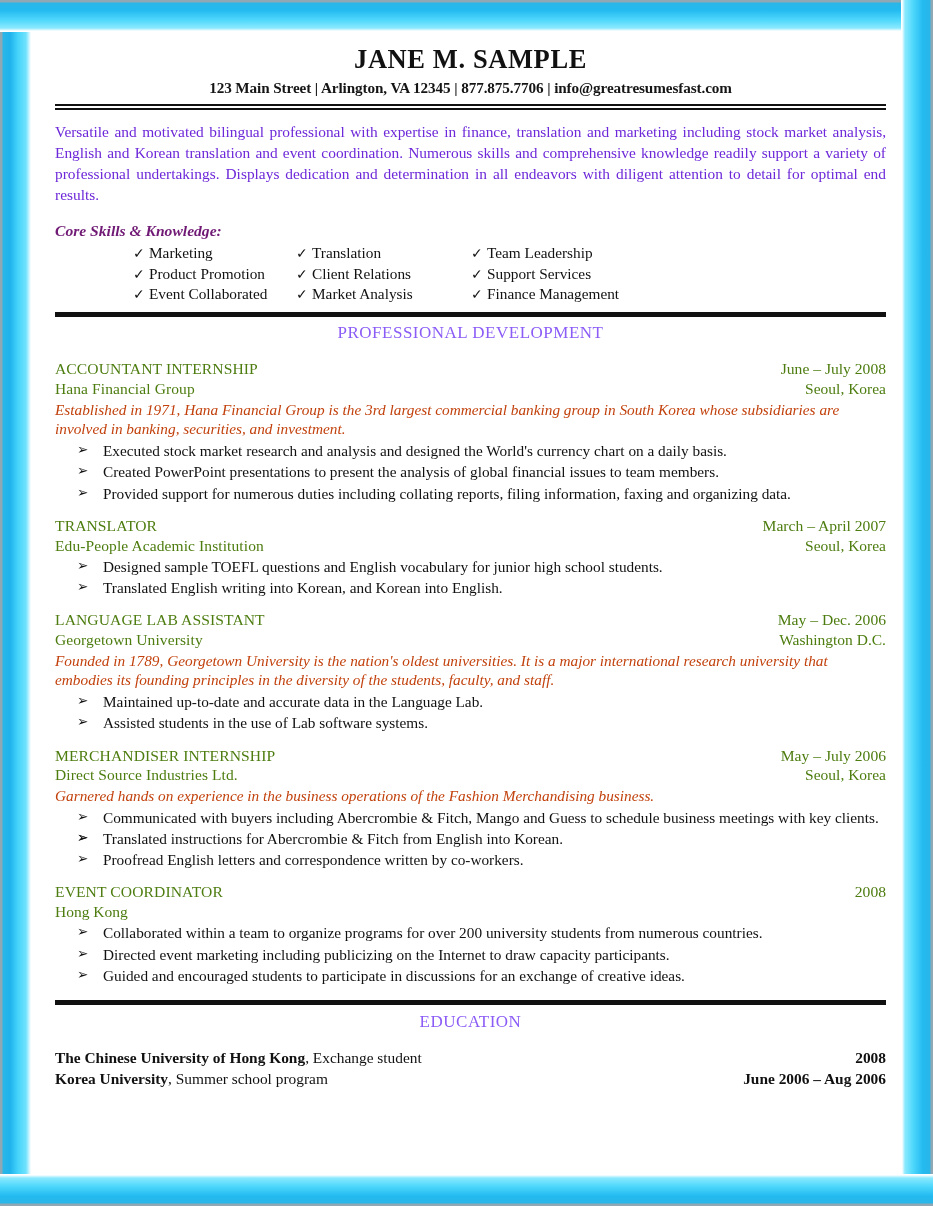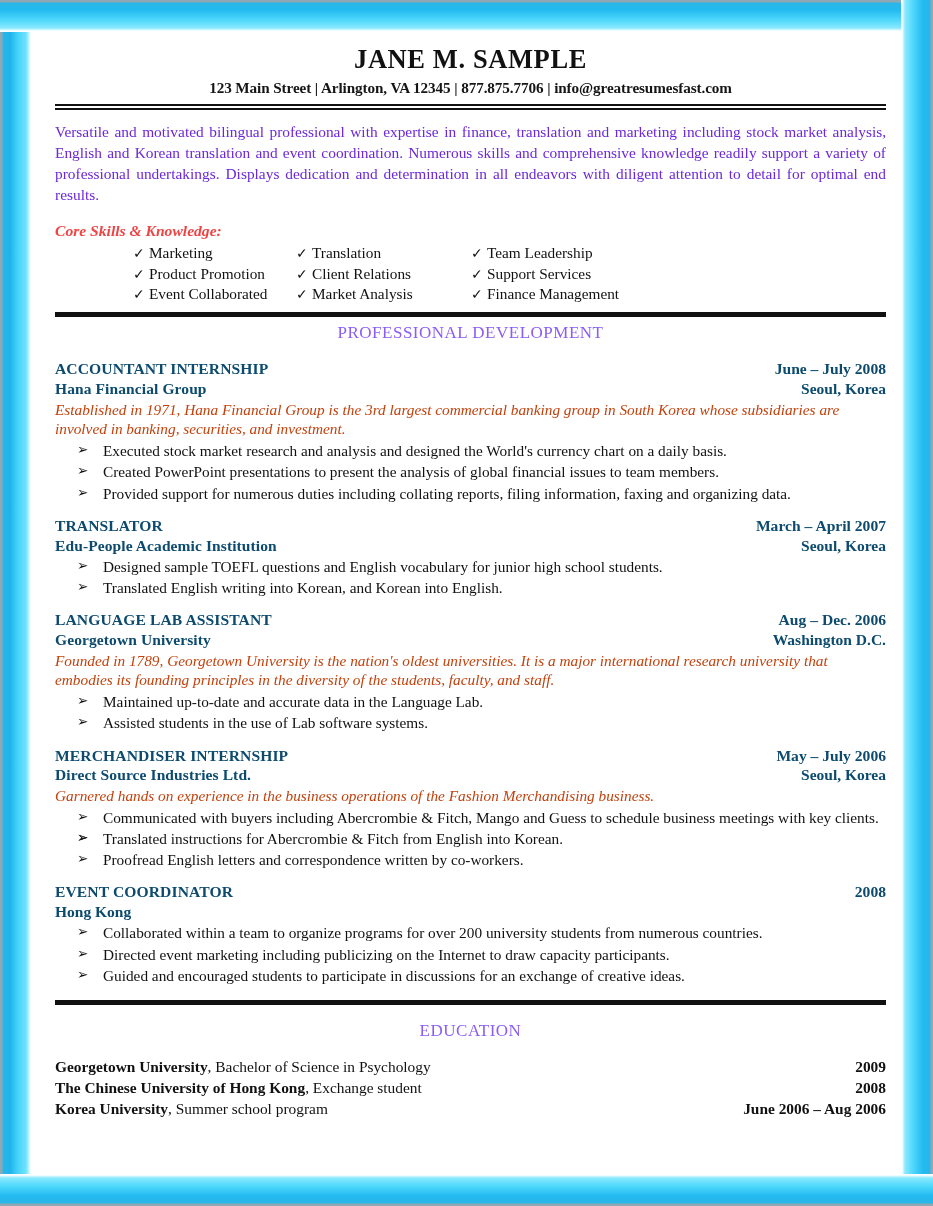--- a/index.html
+++ b/index.html
@@ -86,21 +86,21 @@
     text-align: justify;
     color: #6d28d9;
   }
 
   
   .skills-wrap { margin-top: 16px; }
   .skills-title {
     font-weight: bold;
     font-style: italic;
     font-size: 15.6px;
-    color: #ef4444;
+    color: #701a75;
   }
   .skills-grid {
     margin-top: 3px;
     margin-left: 78px;
     display: grid;
     grid-template-columns: 163px 175px 210px;
     row-gap: 1px;
   }
   .skill {
     font-size: 15.3px;
@@ -117,33 +117,33 @@
 
   
   .section-head {
     text-align: center;
     font-weight: normal;
     font-size: 17px;
     letter-spacing: 0.5px;
     padding: 6px 0 4px 0;
     color: #8b5cf6;
   }
-  .section-head.edu { padding-top: 16px; }
+  .section-head.edu { padding-top: 7px; }
 
   
   .job { margin-top: 12px; }
   .job:first-of-type { margin-top: 10px; }
   .job-row {
     display: flex;
     justify-content: space-between;
     align-items: center;
-    font-weight: bold;
+    font-weight: normal;
     font-size: 15.6px;
     line-height: 1.26;
-    color: #0c4a6e;
+    color: #4d7c0f;
   }
   .job-row .left { letter-spacing: 0.1px; }
   .job-row .right { white-space: nowrap; }
   .job-row.sub { font-size: 15.5px; }
   .job-desc {
     font-style: italic;
     font-size: 15.3px;
     line-height: 1.3;
     color: #c2410c;
     margin-top: 1px;
@@ -248,21 +248,21 @@
         </div>
         <ul class="bullets">
           <li><span class="arw">➢</span><span>Designed sample TOEFL questions and English vocabulary for junior high school students.</span></li>
           <li><span class="arw">➢</span><span>Translated English writing into Korean, and Korean into English.</span></li>
         </ul>
       </div>
 
       <div class="job">
         <div class="job-row">
           <span class="left">LANGUAGE LAB ASSISTANT</span>
-          <span class="right">Aug – Dec. 2006</span>
+          <span class="right">May – Dec. 2006</span>
         </div>
         <div class="job-row sub">
           <span class="left">Georgetown University</span>
           <span class="right">Washington D.C.</span>
         </div>
         <div class="job-desc">Founded in 1789, Georgetown University is the nation's oldest universities. It is a major international research university that embodies its founding principles in the diversity of the students, faculty, and staff.</div>
         <ul class="bullets">
           <li><span class="arw">➢</span><span>Maintained up-to-date and accurate data in the Language Lab.</span></li>
           <li><span class="arw">➢</span><span>Assisted students in the use of Lab software systems.</span></li>
         </ul>
@@ -299,24 +299,20 @@
           <li><span class="arw">➢</span><span>Directed event marketing including publicizing on the Internet to draw capacity participants.</span></li>
           <li><span class="arw">➢</span><span>Guided and encouraged students to participate in discussions for an exchange of creative ideas.</span></li>
         </ul>
       </div>
 
       <div class="rule-thick pd-bottom-rule"></div>
 
       <div class="section-head edu">EDUCATION</div>
       <div class="edu-list">
         <div class="edu-row">
-          <span><span class="school">Georgetown University</span><span class="degree">, Bachelor of Science in Psychology</span></span>
-          <span class="year">2009</span>
-        </div>
-        <div class="edu-row">
           <span><span class="school">The Chinese University of Hong Kong</span><span class="degree">, Exchange student</span></span>
           <span class="year">2008</span>
         </div>
         <div class="edu-row">
           <span><span class="school">Korea University</span><span class="degree">, Summer school program</span></span>
           <span class="year">June 2006 – Aug 2006</span>
         </div>
       </div>
 
     </div>

